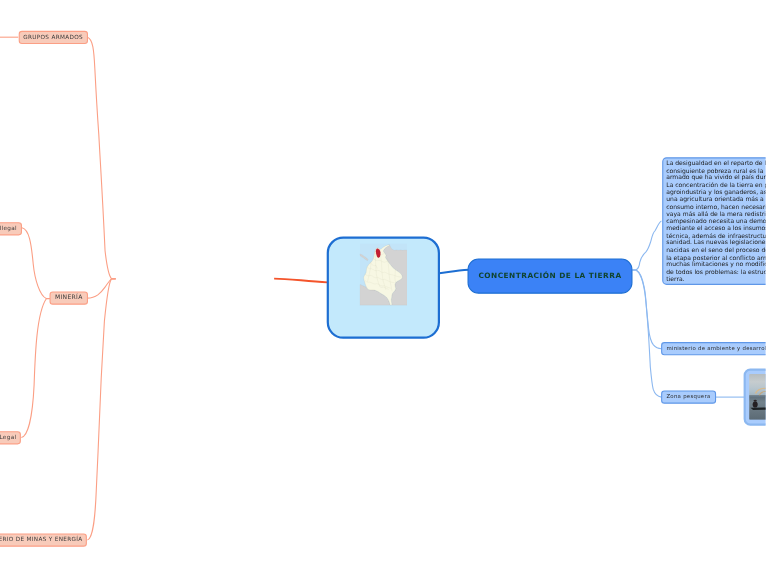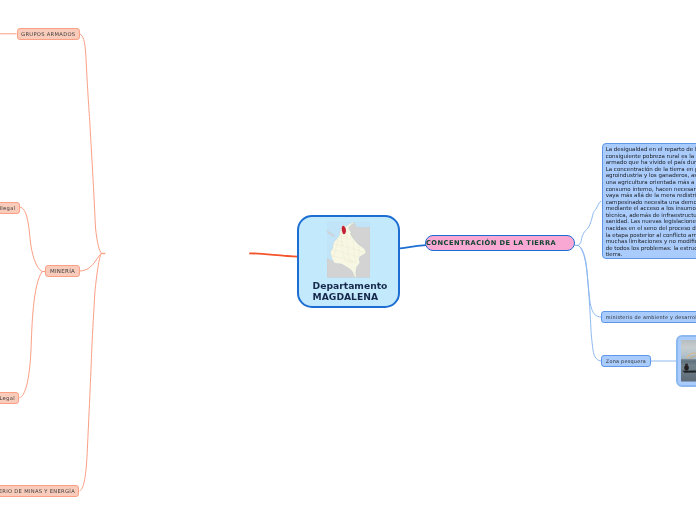--- a/index.html
+++ b/index.html
@@ -12,23 +12,23 @@
         white-space:nowrap;}
 
   
   .o-sub{background:#f8cbba;border:1px solid #fb9f85;border-radius:3px;
          color:#3b3b3b;font-size:5.2px;letter-spacing:.3px;padding:0 3.5px;height:12px;}
   .o-main{background:#f9bfad;border:1.6px solid #f4542b;border-radius:11px;
           color:#10442f;font-weight:bold;font-size:6.7px;letter-spacing:.5px;height:21px;
           justify-content:center;}
 
   
-  .b-main{background:#f9a8d4;border:1.6px solid #1d6ed2;border-radius:10px;
-          color:#10442f;font-weight:bold;font-size:6.7px;letter-spacing:.45px;height:16px;
-          }
+  .b-main{background:#3b82f6;border:1.6px solid #1d6ed2;border-radius:10px;
+          color:#10442f;font-weight:bold;font-size:6.7px;letter-spacing:.45px;height:32px;
+          justify-content:center;}
   .b-sub{background:#a9ccfd;border:1px solid #5f97e8;border-radius:3px;
          color:#2b2b2b;font-size:4.9px;letter-spacing:.25px;padding:0 3.8px;height:12px;}
   .b-note{background:#a9ccfd;border:1px solid #5f97e8;border-radius:4px;
           color:#1a1a1a;font-size:5.5px;line-height:6.57px;padding:2.2px 4px 3px 3.2px;
           display:block;white-space:nowrap;overflow:hidden;}
   .b-img{background:#a9ccfd;border:2px solid #8cb8f0;border-radius:6px;padding:3px;}
 
   
   #center{position:absolute;left:297px;top:215px;width:103px;height:93px;
           background:#c3e9fc;border:2px solid #1d6ed2;border-radius:15px;
@@ -116,24 +116,20 @@
     <path d="M15.0,9.4 L14.8,12.2 L14.6,15.4 L14.8,18.6 L15.0,22.4 L15.2,26.2 L15.6,29.4 L16.4,33.0 L17.4,36.6 L18.8,40.0"></path>
     <path d="M19.4,10.8 L19.8,14.2 L20.2,17.8 L20.4,21.4 L20.6,24.8 L20.8,28.2 L21.2,31.6 L22.0,35.2 L23.0,38.8 L24.2,42.8"></path>
     <path d="M25.8,12.6 L26.2,16.4 L26.6,20.4 L27.0,24.2 L27.2,28.0 L27.6,32.0 L28.4,36.0 L29.2,40.0 L30.0,44.0"></path>
     <path d="M10.6,16.0 L10.4,19.2 L10.0,22.4 L9.4,25.6 L8.8,28.8 L8.0,32.0 L7.2,35.2"></path>
     <path d="M18.8,40.0 L20.4,40.6 L22.0,40.2 L23.6,40.8 L25.2,41.6 L26.8,42.4"></path>
     <path d="M33.2,23.0 L33.0,25.6 L32.8,28.4 L32.6,31.2 L32.8,34.0 L33.6,36.6"></path>
     <path d="M31.0,29.0 L33.4,30.0 L36.0,30.6 L38.6,31.0"></path>
   </g>
   <path fill="#c42033" stroke="#9d1c2c" stroke-width="0.1" d="M15.2,5.6 L16.0,4.4 L17.0,4.6 L18.0,5.4 L18.8,6.6 L19.2,8.2 L19.2,10.0 L18.8,11.6 L18.0,12.8 L17.0,13.0 L16.2,12.2 L15.6,10.6 L15.2,8.8 L15.0,7.0 Z"></path>
 </svg>
-    <div class="ctitle">
-      <div>Departamento</div>
-      <div>MAGDALENA</div>
-    </div>
   </div>
 
   <div class="node b-main" style="left:425px;top:235px;width:150px;">
       <span>CONCENTRACIÓN DE LA TIERRA</span>
     </div>
 
   <div class="node b-note" style="left:601.5px;top:143px;width:160px;height:116px;">
     <div>La desigualdad en el reparto de la tierra y la</div>
     <div>consiguiente pobreza rural es la base del conflicto</div>
     <div>armado que ha vivido el país durante décadas.</div>

